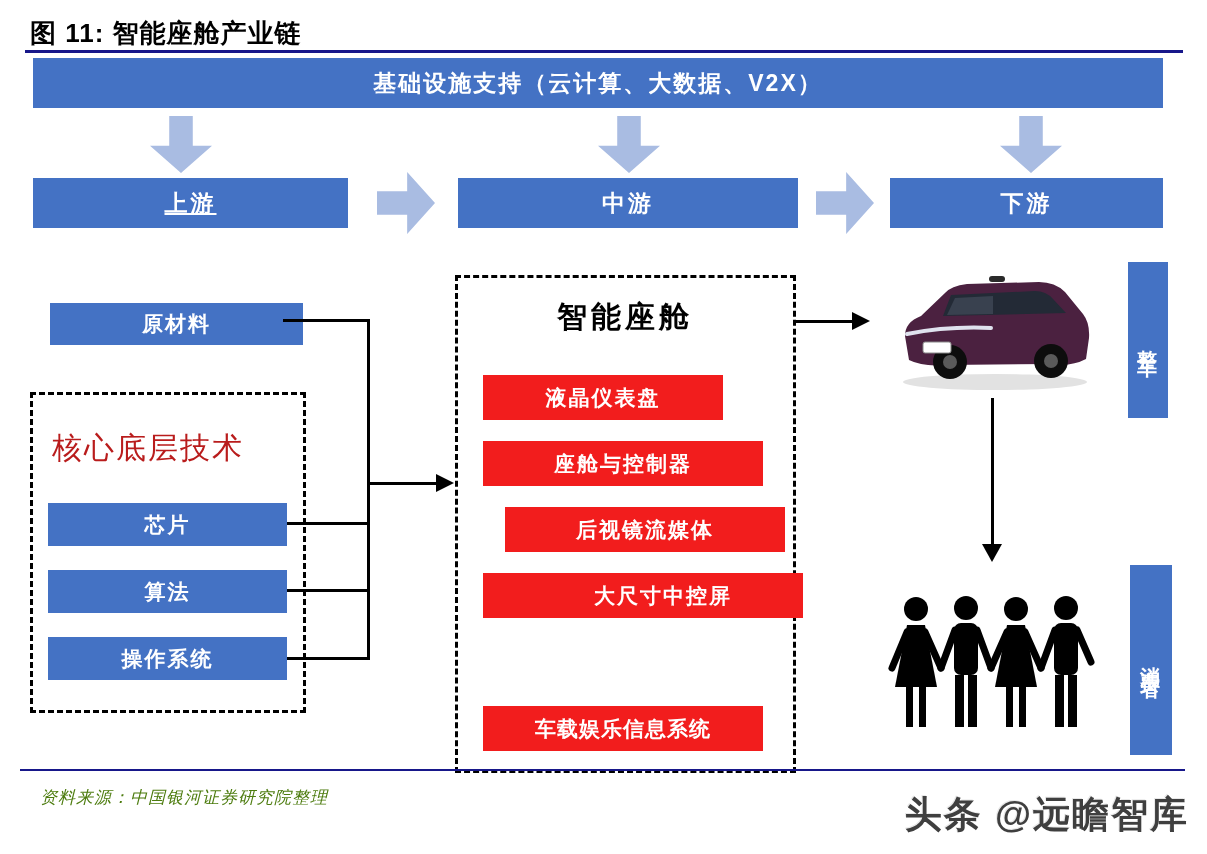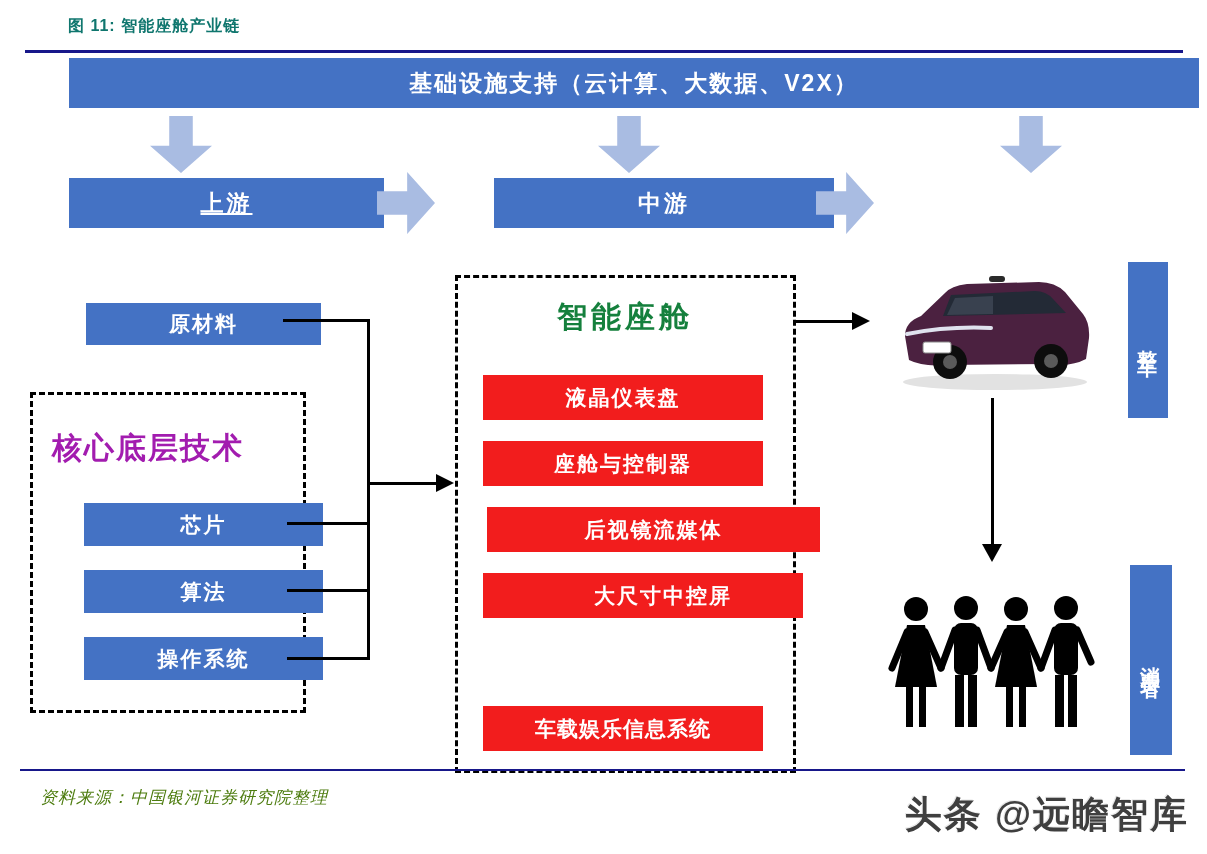--- a/index.html
+++ b/index.html
@@ -1,43 +1,43 @@
 <!DOCTYPE html>
 <html><head>
 <meta charset="utf-8">
 <style>
   html,body{margin:0;padding:0;background:#fff;}
   #canvas{
     position:relative;width:1207px;height:854px;background:#fff;overflow:hidden;
     font-family:"Liberation Sans","DejaVu Sans",sans-serif;
   }
   .abs{position:absolute;}
-  .fig-title{color:#0f766e;font-weight:bold;font-size:16px;letter-spacing:1px;margin-left:38px;}
+  .fig-title{color:#000000;font-weight:bold;font-size:26px;letter-spacing:1px;}
   .title-rule{background:#17178A;height:3px;}
   .bar-blue{
     background:#4472C4;color:#fff;font-weight:bold;
-    display:flex;align-items:center;justify-content:center;text-align:center;margin-left:36px;
+    display:flex;align-items:center;justify-content:center;text-align:center;
   }
   .bar-red{
     background:#F21D1D;color:#fff;font-weight:bold;font-size:21px;
     display:flex;align-items:center;justify-content:center;text-align:center;
   }
   .vbar{
     background:#4472C4;color:#fff;font-weight:bold;font-size:20px;
     display:flex;align-items:center;justify-content:center;
     writing-mode:vertical-rl;text-orientation:upright;letter-spacing:6px;
   }
   .dashed-box{border:3px dashed #000;background:transparent;}
   .blockarrow-down{background:#A9BCE2;clip-path:polygon(31% 0,69% 0,69% 52%,100% 52%,50% 100%,0 52%,31% 52%);}
   .blockarrow-right{background:#A9BCE2;clip-path:polygon(0 31%,52% 31%,52% 0,100% 50%,52% 100%,52% 69%,0 69%);}
   .line{background:#000;}
   .head-right{width:0;height:0;border-top:9px solid transparent;border-bottom:9px solid transparent;border-left:18px solid #000;}
   .head-down{width:0;height:0;border-left:10px solid transparent;border-right:10px solid transparent;border-top:18px solid #000;}
-  .core-title{color:#a21caf;font-weight:bold;font-size:30px;letter-spacing:2px;}
-  .mid-title{color:#15803d;font-weight:bold;font-size:30px;letter-spacing:4px;text-align:center;width:100%;}
+  .core-title{color:#b91c1c;font-weight:normal;font-size:30px;letter-spacing:2px;}
+  .mid-title{color:#000000;font-weight:bold;font-size:30px;letter-spacing:4px;text-align:center;width:100%;}
   .foot-text{color:#4d7c0f;font-style:italic;font-size:17px;font-family:"Liberation Serif","DejaVu Serif",serif;letter-spacing:1px;}
   .watermark{
     color:#3f3f3f;font-weight:bold;font-size:37px;letter-spacing:2px;
     text-shadow:1px 1px 0 #ffffff,-1px -1px 0 #e8e8e8;
   }
 </style>
 </head>
 <body>
 
 <div id="canvas">
@@ -46,45 +46,46 @@
   <div class="abs title-rule" style="left:25px;top:50px;width:1158px;"></div>
 
   <div class="abs bar-blue" style="left:33px;top:58px;width:1130px;height:50px;font-size:23px;letter-spacing:2px;">基础设施支持（云计算、大数据、V2X）</div>
 
   <div class="abs blockarrow-down" style="left:150px;top:116px;width:62px;height:57px;"></div>
   <div class="abs blockarrow-down" style="left:598px;top:116px;width:62px;height:57px;"></div>
   <div class="abs blockarrow-down" style="left:1000px;top:116px;width:62px;height:57px;"></div>
 
   <div class="abs bar-blue" style="left:33px;top:178px;width:315px;height:50px;font-size:23px;letter-spacing:3px;text-decoration:underline;">上游</div>
   <div class="abs bar-blue" style="left:458px;top:178px;width:340px;height:50px;font-size:23px;letter-spacing:3px;">中游</div>
+  <div class="abs bar-blue" style="left:890px;top:178px;width:273px;height:50px;font-size:23px;letter-spacing:3px;">下游</div>
 
   <div class="abs blockarrow-right" style="left:377px;top:172px;width:58px;height:62px;"></div>
   <div class="abs blockarrow-right" style="left:816px;top:172px;width:58px;height:62px;"></div>
 
-  <div class="abs bar-blue" style="left:50px;top:303px;width:235px;height:42px;font-size:21px;letter-spacing:2px;">原材料</div>
+  <div class="abs bar-blue" style="left:50px;top:303px;width:253px;height:42px;font-size:21px;letter-spacing:2px;">原材料</div>
 
   <div class="abs dashed-box" style="left:30px;top:392px;width:270px;height:315px;"></div>
   <div class="abs core-title" style="left:52px;top:428px;">核心底层技术</div>
   <div class="abs bar-blue" style="left:48px;top:503px;width:239px;height:43px;font-size:21px;letter-spacing:2px;">芯片</div>
   <div class="abs bar-blue" style="left:48px;top:570px;width:239px;height:43px;font-size:21px;letter-spacing:2px;">算法</div>
   <div class="abs bar-blue" style="left:48px;top:637px;width:239px;height:43px;font-size:21px;letter-spacing:2px;">操作系统</div>
 
   <div class="abs line" style="left:283px;top:319px;width:87px;height:3px;"></div>
   <div class="abs line" style="left:367px;top:319px;width:3px;height:341px;"></div>
   <div class="abs line" style="left:287px;top:522px;width:83px;height:3px;"></div>
   <div class="abs line" style="left:287px;top:589px;width:83px;height:3px;"></div>
   <div class="abs line" style="left:287px;top:657px;width:83px;height:3px;"></div>
   <div class="abs line" style="left:367px;top:482px;width:70px;height:3px;"></div>
   <div class="abs head-right" style="left:436px;top:474px;"></div>
 
   <div class="abs dashed-box" style="left:455px;top:275px;width:335px;height:492px;"></div>
   <div class="abs mid-title" style="left:455px;top:297px;width:340px;">智能座舱</div>
-  <div class="abs bar-red" style="left:483px;top:375px;width:280px;height:45px;letter-spacing:2px;">液晶仪表盘</div>
+  <div class="abs bar-red" style="left:483px;top:375px;width:240px;height:45px;letter-spacing:2px;">液晶仪表盘</div>
   <div class="abs bar-red" style="left:483px;top:441px;width:280px;height:45px;letter-spacing:2px;">座舱与控制器</div>
-  <div class="abs bar-red" style="left:487px;top:507px;width:333px;height:45px;letter-spacing:2px;text-align:center;">后视镜流媒体</div>
+  <div class="abs bar-red" style="left:505px;top:507px;width:280px;height:45px;letter-spacing:2px;text-align:center;">后视镜流媒体</div>
   <div class="abs bar-red" style="left:483px;top:573px;width:280px;height:45px;letter-spacing:2px;padding-left:40px;">大尺寸中控屏</div>
   <div class="abs bar-red" style="left:483px;top:706px;width:280px;height:45px;letter-spacing:1px;">车载娱乐信息系统</div>
 
   <div class="abs line" style="left:793px;top:320px;width:60px;height:3px;"></div>
   <div class="abs head-right" style="left:852px;top:312px;"></div>
 
   <svg class="abs" style="left:893px;top:262px;" width="210" height="134" viewBox="0 0 210 134">
     <ellipse cx="102" cy="120" rx="92" ry="8" fill="#e2e2e2"></ellipse>
     <path d="M16,98 L12,74 Q12,60 28,54 L52,31 Q58,24 74,22 L146,20 Q162,20 172,30 L190,52 Q197,61 196,76 L193,97 Q178,105 158,102 L52,103 Q30,105 16,98 Z" fill="#4b2140"></path>
     <path d="M58,33 L142,29 Q153,29 160,37 L173,51 L50,54 Z" fill="#232a36"></path>

